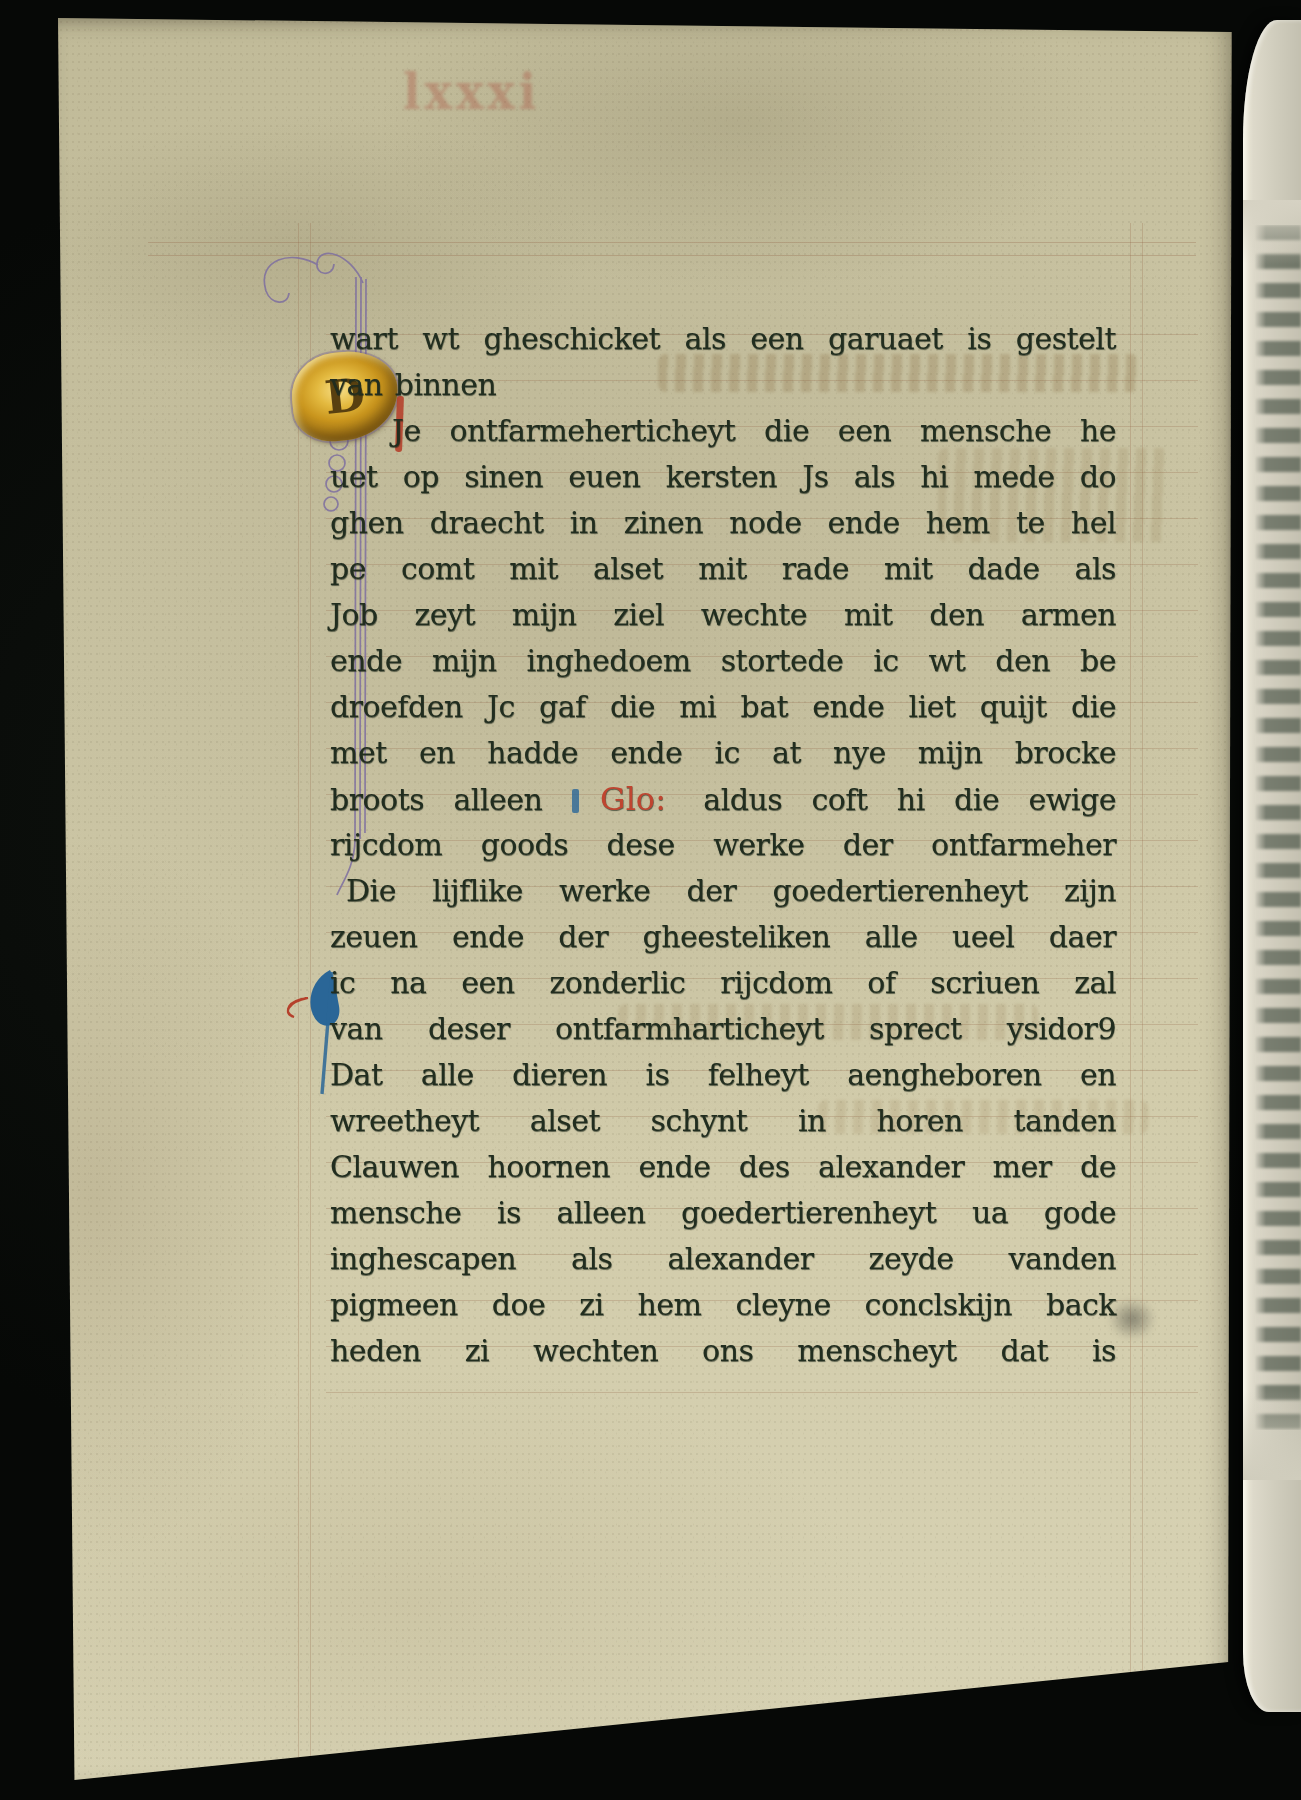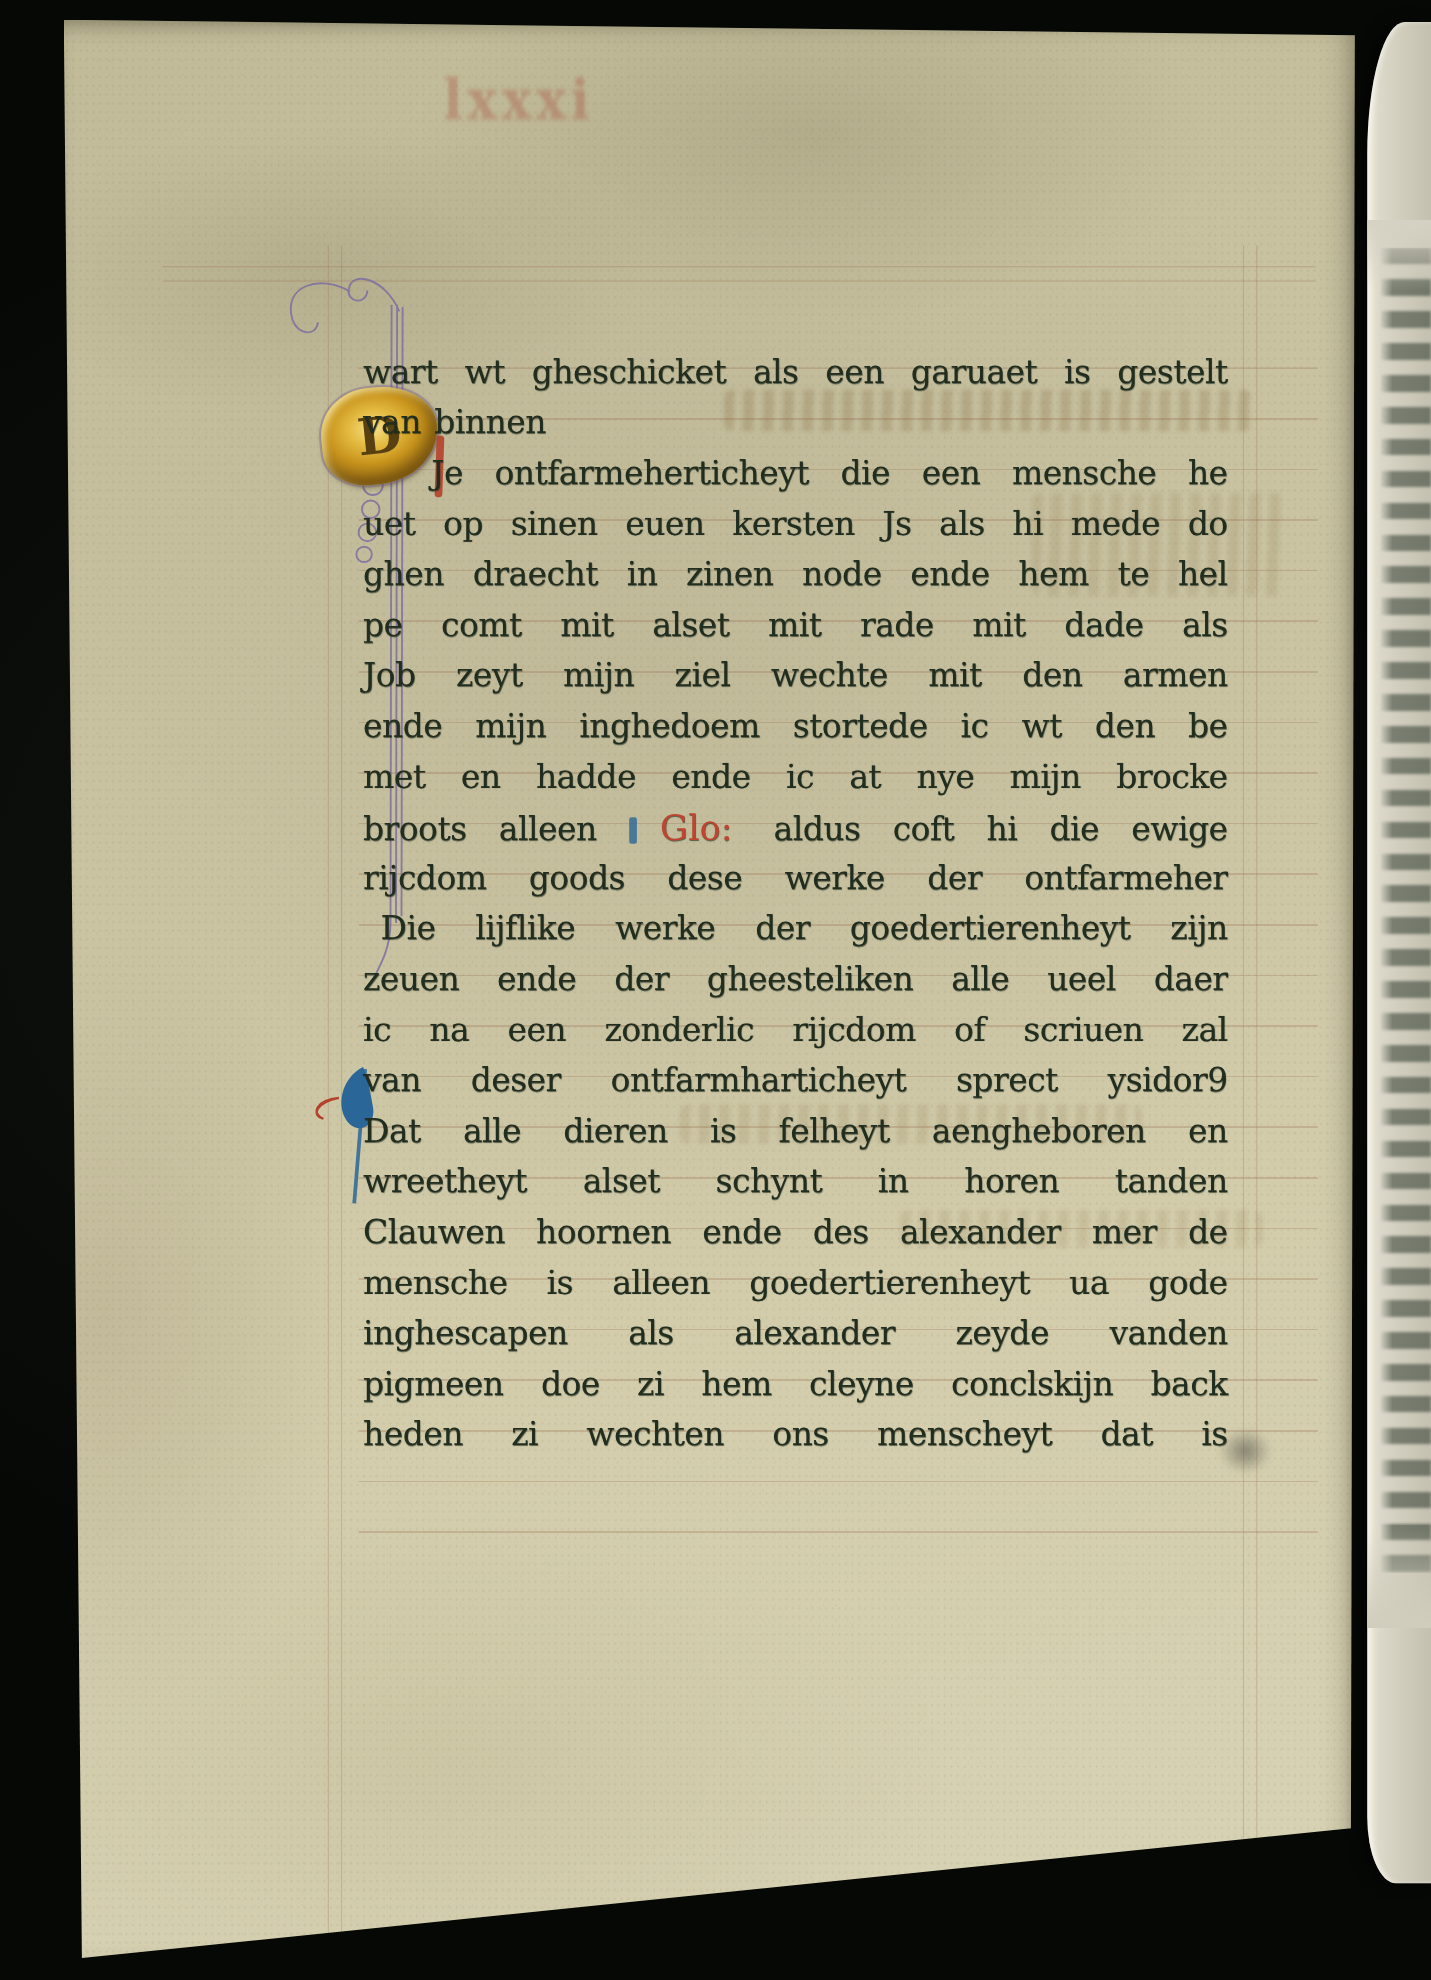--- a/index.html
+++ b/index.html
@@ -165,20 +165,21 @@
 
     <div class="textblock">
       <div class="ms-line">wart wt gheschicket als een garuaet is gestelt</div>
       <div class="ms-line short">van binnen</div>
       <div class="ms-line indent-initial">Je ontfarmeherticheyt die een mensche he</div>
       <div class="ms-line">uet op sinen euen kersten Js als hi mede do</div>
       <div class="ms-line">ghen draecht in zinen node ende hem te hel</div>
       <div class="ms-line">pe comt mit alset mit rade mit dade als</div>
       <div class="ms-line">Job zeyt mijn ziel wechte mit den armen</div>
       <div class="ms-line">ende mijn inghedoem stortede ic wt den be</div>
+      <div class="ms-line">droefden Jc gaf die mi bat ende liet quijt die</div>
       <div class="ms-line">met en hadde ende ic at nye mijn brocke</div>
       <div class="ms-line">
         <span>broots alleen</span>
         <span class="glosa-blue"></span>
         <span class="glosa">Glo:</span>
         <span>aldus coft hi die ewige</span>
       </div>
       <div class="ms-line">rijcdom goods dese werke der ontfarmeher</div>
       <div class="ms-line indent-paraph">Die lijflike werke der goedertierenheyt zijn</div>
       <div class="ms-line">zeuen ende der gheesteliken alle ueel daer</div>

